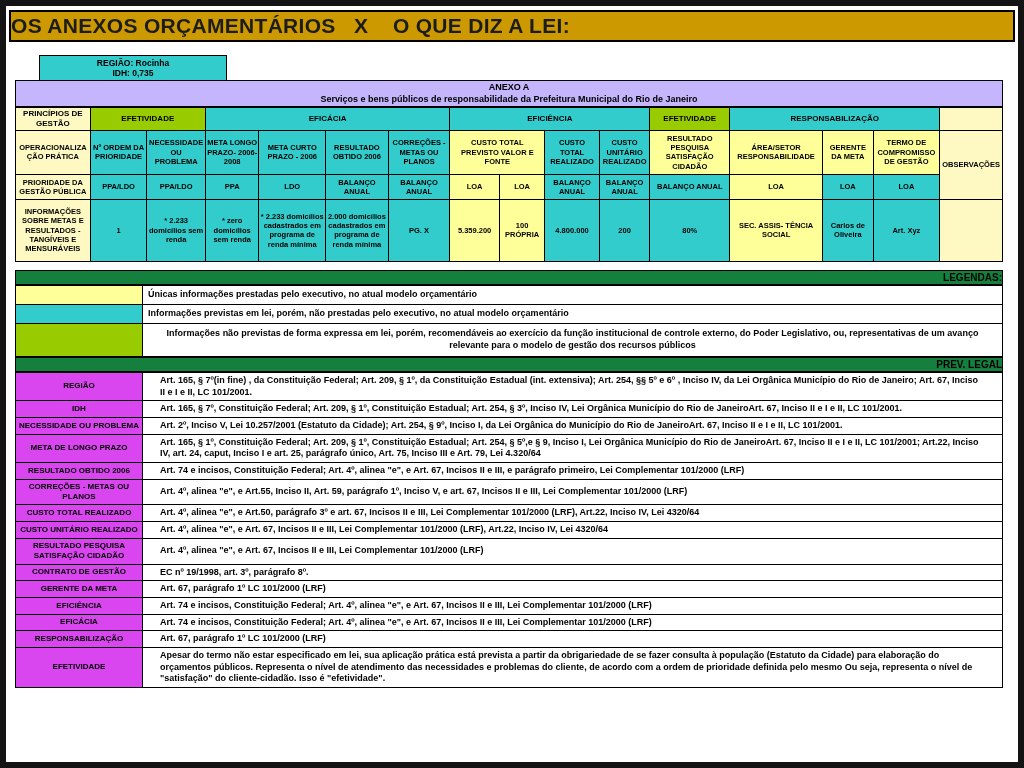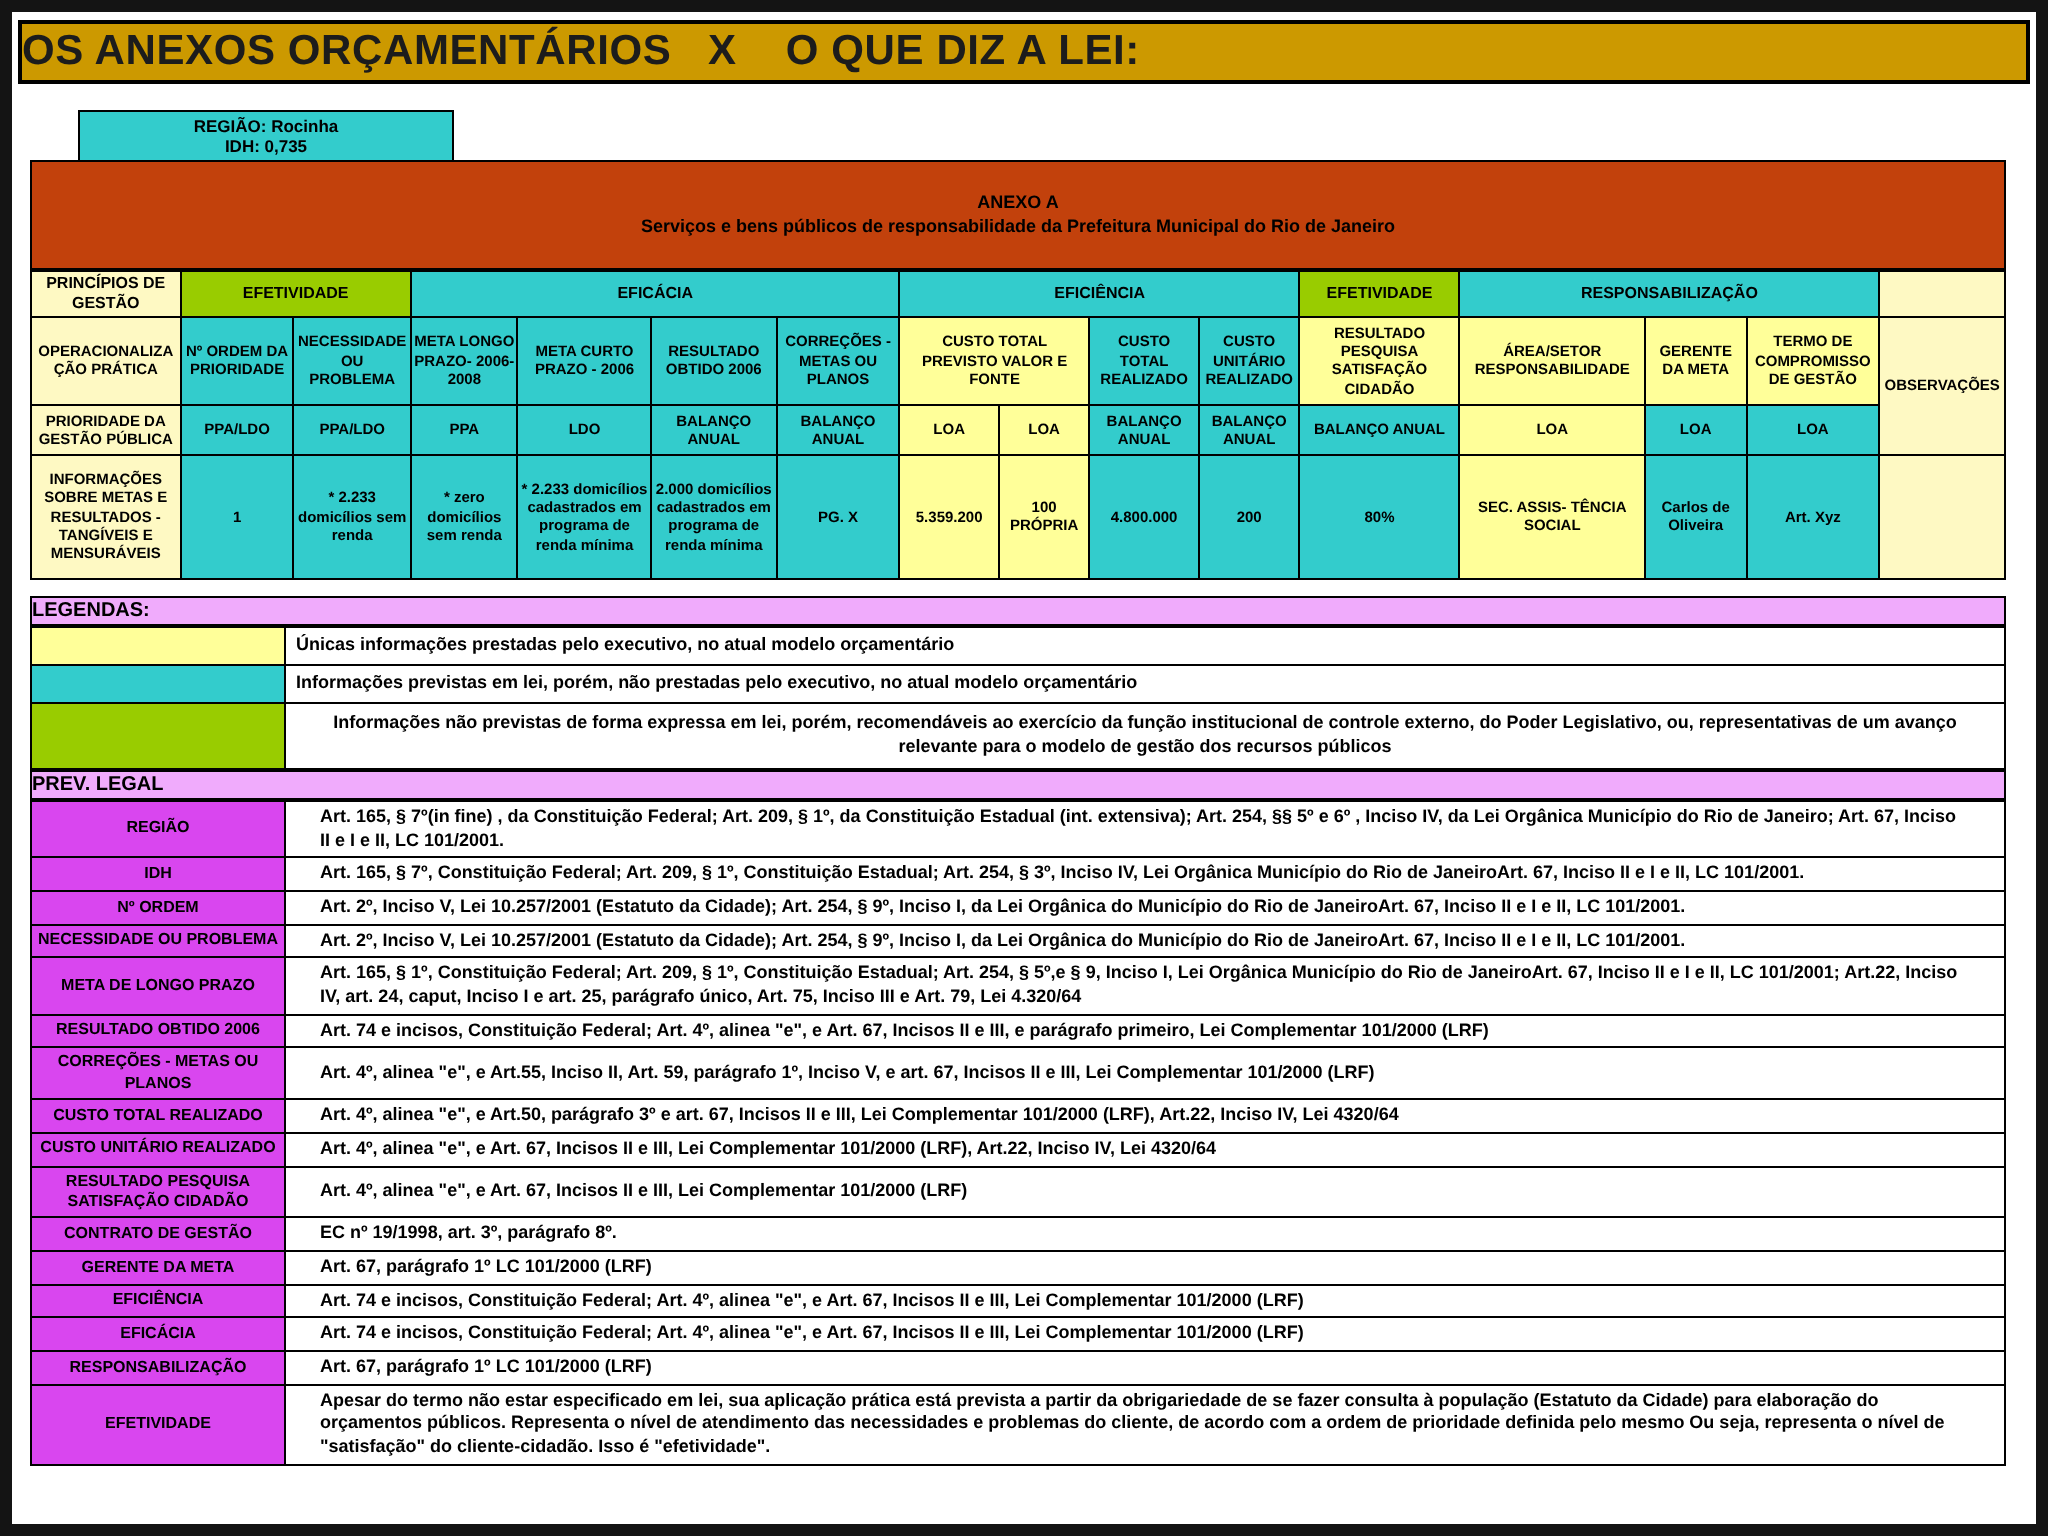--- a/index.html
+++ b/index.html
@@ -26,24 +26,24 @@
 
   .region-box {
     width:188px;
     background:#33CCCC;
     border:1px solid #000; border-bottom:none;
     text-align:center; font-size:8.5px; font-weight:bold; color:#000;
     padding:2px 0; line-height:1.2;margin-left:24px;
   }
   .anexo-band {
     width:988px;
-    background:#c2410c;
+    background:#c4b5fd;
     border:1px solid #000;
     text-align:center; font-size:9px; font-weight:bold; color:#000;
-    padding:15px 0; line-height:1.25;
+    padding:1px 0; line-height:1.25;
   }
 
   table.mt { border-collapse:collapse; table-layout:fixed; width:988px; }
   table.mt td {
     border:1px solid #000;
     font-size:7.5px; font-weight:bold; color:#000;
     text-align:center; vertical-align:middle;
     padding:1px; line-height:1.25;
     word-wrap:break-word; overflow-wrap:break-word;
   }
@@ -51,22 +51,22 @@
   tr.r2 td { height:44px; }
   tr.r3 td { height:25px; }
   tr.r4 td { height:62px; }
   .c-cyan   { background:#33CCCC; }
   .c-yellow { background:#FFFF99; }
   .c-green  { background:#99CC00; }
   .c-gray   { background:#fef9c3; }
 
   .section-band {
     width:988px;
-    background:#f0abfc; border:1px solid #000;
-    text-align:left; font-size:10px; font-weight:bold; color:#000;
+    background:#15803d; border:1px solid #000;
+    text-align:right; font-size:10px; font-weight:bold; color:#000;
     padding:1px 0;
   }
   .gap8  { height:8px; }
 
   table.legend { border-collapse:collapse; table-layout:fixed; width:988px; }
   table.legend td {
     border:1px solid #000;
     font-size:9px; font-weight:bold; color:#000;
     text-align:left; vertical-align:middle;
     padding:2px 5px; line-height:1.3;
@@ -216,24 +216,20 @@
     <tbody>
         <tr>
       <td class="lbl">REGIÃO</td>
       <td class="txt">Art. 165, § 7º(in fine) , da Constituição Federal; Art. 209, § 1º, da Constituição Estadual (int. extensiva); Art. 254, §§ 5º e 6º , Inciso IV, da Lei Orgânica Município do Rio de Janeiro; Art. 67, Inciso II e I e II, LC 101/2001.</td>
     </tr>
     <tr>
       <td class="lbl">IDH</td>
       <td class="txt">Art. 165, § 7º, Constituição Federal; Art. 209, § 1º, Constituição Estadual; Art. 254, § 3º, Inciso IV, Lei Orgânica Município do Rio de JaneiroArt. 67, Inciso II e I e II, LC 101/2001.</td>
     </tr>
     <tr>
-      <td class="lbl">Nº ORDEM</td>
-      <td class="txt">Art. 2º, Inciso V, Lei 10.257/2001 (Estatuto da Cidade); Art. 254, § 9º, Inciso I, da Lei Orgânica do Município do Rio de JaneiroArt. 67, Inciso II e I e II, LC 101/2001.</td>
-    </tr>
-    <tr>
       <td class="lbl">NECESSIDADE OU PROBLEMA</td>
       <td class="txt">Art. 2º, Inciso V, Lei 10.257/2001 (Estatuto da Cidade); Art. 254, § 9º, Inciso I, da Lei Orgânica do Município do Rio de JaneiroArt. 67, Inciso II e I e II, LC 101/2001.</td>
     </tr>
     <tr>
       <td class="lbl">META DE LONGO PRAZO</td>
       <td class="txt">Art. 165, § 1º, Constituição Federal; Art. 209, § 1º, Constituição Estadual; Art. 254, § 5º,e § 9, Inciso I, Lei Orgânica Município do Rio de JaneiroArt. 67, Inciso II e I e II, LC 101/2001; Art.22, Inciso IV, art. 24, caput, Inciso I e art. 25,  parágrafo único, Art. 75, Inciso III e Art. 79,  Lei 4.320/64</td>
     </tr>
     <tr>
       <td class="lbl">RESULTADO OBTIDO 2006</td>
       <td class="txt">Art. 74 e incisos, Constituição Federal; Art. 4º, alinea "e", e Art. 67, Incisos II e III, e parágrafo primeiro, Lei Complementar 101/2000 (LRF)</td>

